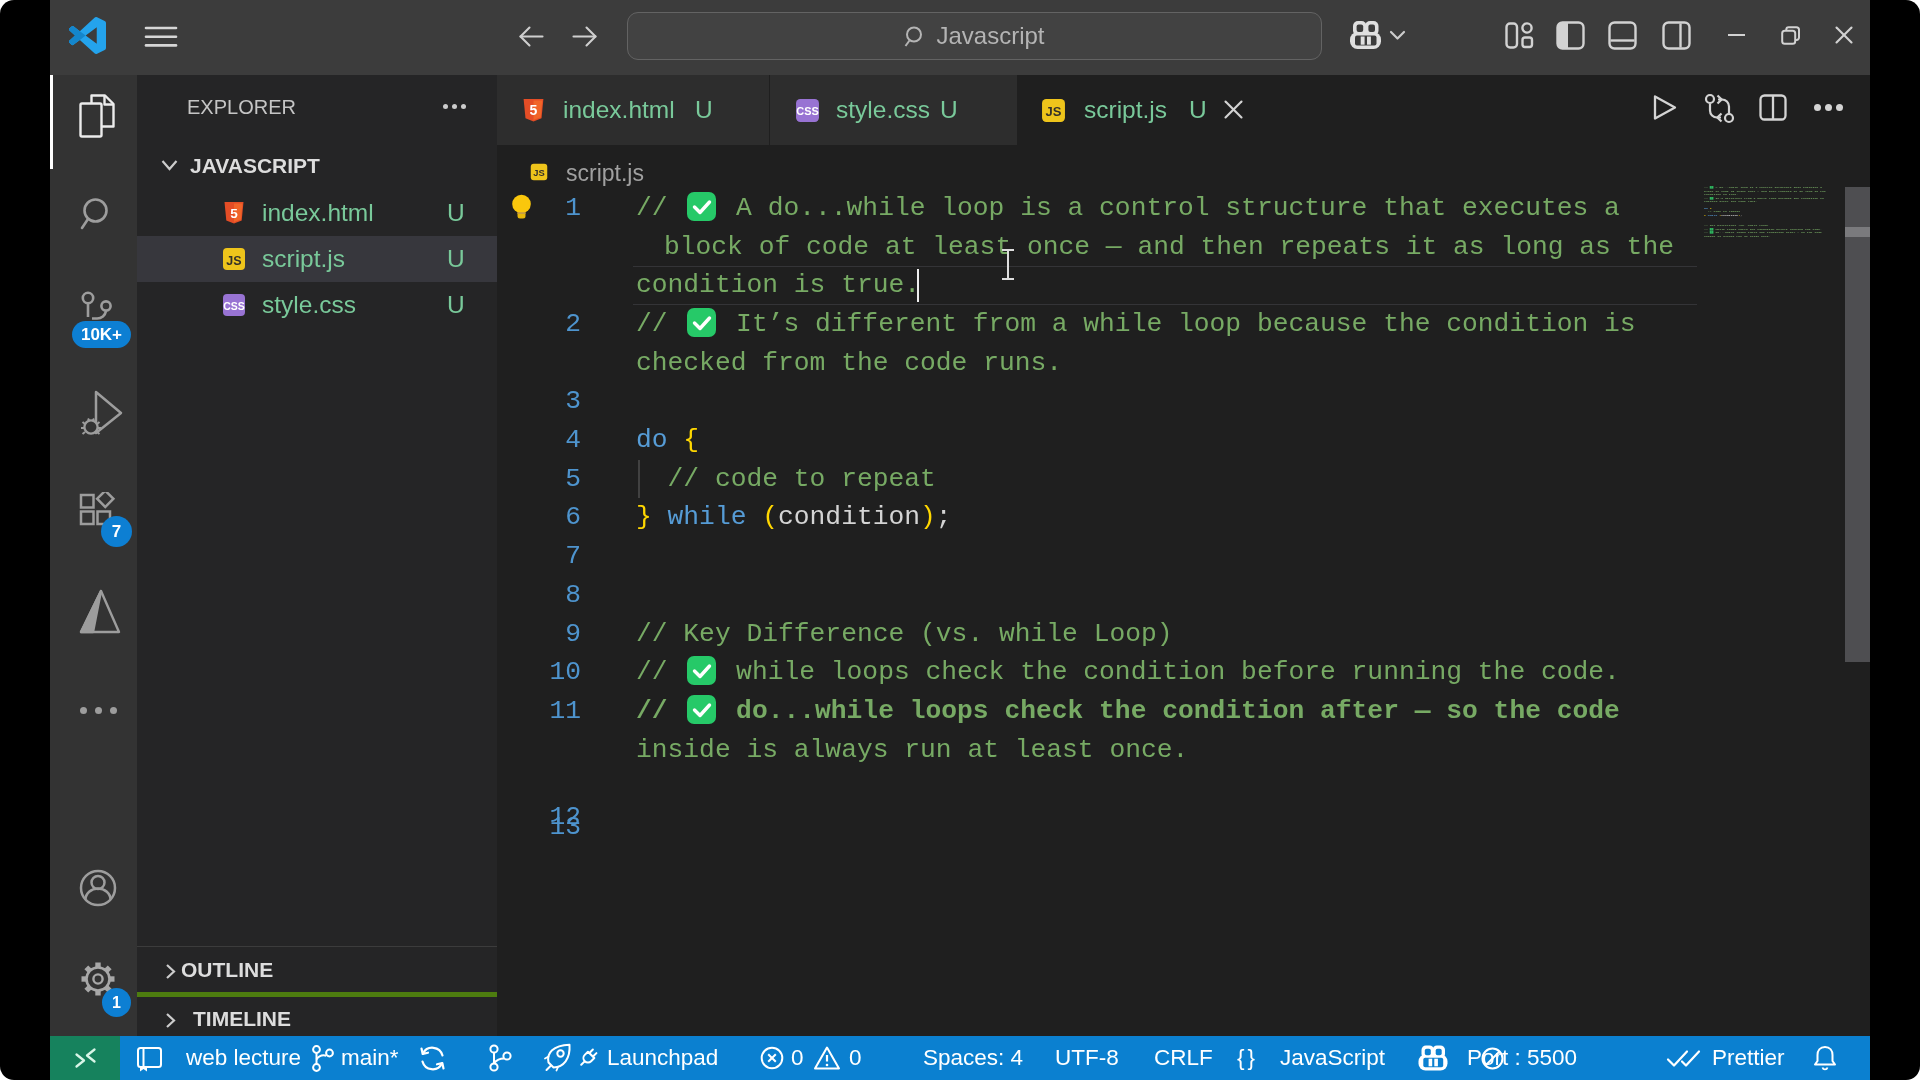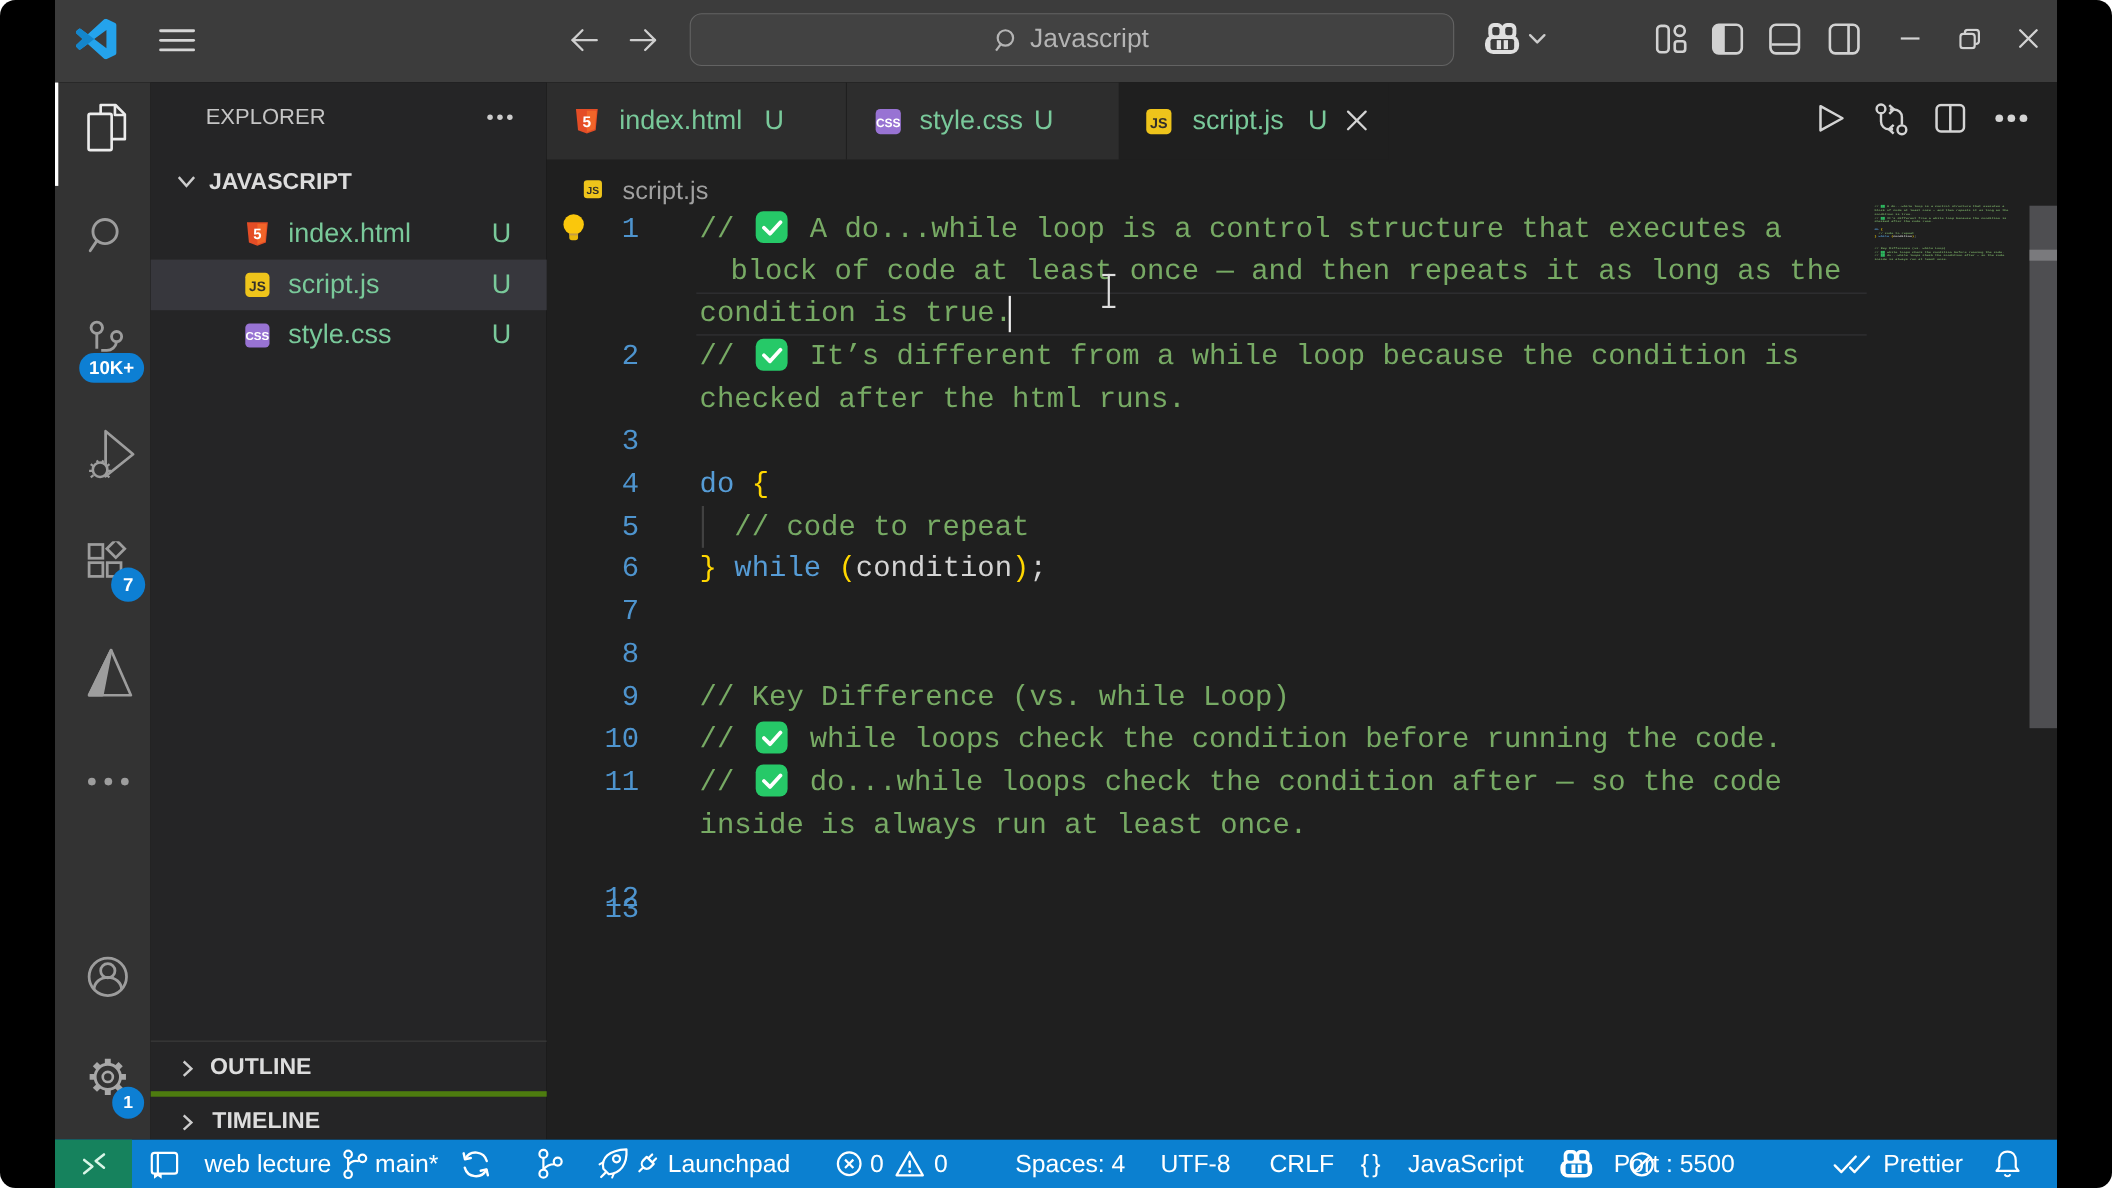--- a/index.html
+++ b/index.html
@@ -242,21 +242,21 @@
     <rect x="1" y="1" width="22" height="22" rx="4" fill="#9873d3"></rect>
     <text x="12" y="16.5" font-size="10.5" font-weight="bold" fill="#ffffff" text-anchor="middle" font-family="Liberation Sans">CSS</text>
   </svg>
   <div class="fname" style="top:9px;">style.css</div>
   <div class="ubadge" style="top:9px;">U</div>
 </div>
 <div class="abs" style="left:137px; top:946px; width:360px; height:46px; border-top:1px solid #3c3c3c;">
   <svg class="abs" style="left:28px; top:16px;" width="11" height="16" viewBox="0 0 11 16">
     <path d="M2 2 l7 6.5 -7 6.5" fill="none" stroke="#cccccc" stroke-width="2.2"></path>
   </svg>
-  <div class="abs sect" style="left:54px; top:11px;text-align:center;">OUTLINE</div>
+  <div class="abs sect" style="left:44px; top:11px;text-align:center;">OUTLINE</div>
 </div>
 <div class="abs" style="left:137px; top:992px; width:360px; height:60px; border-top:5px solid #4d7c0f;">
   <svg class="abs" style="left:28px; top:15px;" width="11" height="16" viewBox="0 0 11 16">
     <path d="M2 2 l7 6.5 -7 6.5" fill="none" stroke="#cccccc" stroke-width="2.2"></path>
   </svg>
   <div class="abs sect" style="left:56px; top:10px;">TIMELINE</div>
 </div>
 
 <div class="tab" style="left:497px; width:273px; border-right:1px solid #1f1f1f;">
   <svg class="abs" style="left:24px; top:23px;" width="25" height="25" viewBox="0 0 24 24">
@@ -337,29 +337,29 @@
 <div class="ln" style="top:769.3px;margin-top:29px;">12</div>
 <div class="ln" style="top:808px;">13</div>
 <div class="crow cmt" style="top:188.8px;">// <span class="chk"><i></i><svg width="29" height="29" viewBox="0 0 29 29">
         <path d="M7.5 15 l5.5 5.5 9.5-10.5" fill="none" stroke="#ffffff" stroke-width="3.4" stroke-linecap="round" stroke-linejoin="round"></path>
       </svg></span> A do...while loop is a control structure that executes a</div>
 <div class="crow cmt" style="top:227.5px;margin-left:28px;">block of code at least once — and then repeats it as long as the</div>
 <div class="crow cmt" style="top:266.2px;">condition is true.</div>
 <div class="crow cmt" style="top:304.9px;">// <span class="chk"><i></i><svg width="29" height="29" viewBox="0 0 29 29">
         <path d="M7.5 15 l5.5 5.5 9.5-10.5" fill="none" stroke="#ffffff" stroke-width="3.4" stroke-linecap="round" stroke-linejoin="round"></path>
       </svg></span> It’s different from a while loop because the condition is</div>
-<div class="crow cmt" style="top:343.6px;">checked after the html runs.</div>
+<div class="crow cmt" style="top:343.6px;">checked from the code runs.</div>
 <div class="crow" style="top:421px;"><span class="kw">do</span> <span class="brk">{</span></div>
 <div class="crow cmt" style="top:459.7px;">  // code to repeat</div>
 <div class="crow" style="top:498.4px;"><span class="brk">}</span> <span class="kw">while</span> <span class="brk">(</span>condition<span class="brk">)</span>;</div>
 <div class="crow cmt" style="top:614.5px;text-align:center;">// Key Difference (vs. while Loop)</div>
 <div class="crow cmt" style="top:653.2px;">// <span class="chk"><i></i><svg width="29" height="29" viewBox="0 0 29 29">
         <path d="M7.5 15 l5.5 5.5 9.5-10.5" fill="none" stroke="#ffffff" stroke-width="3.4" stroke-linecap="round" stroke-linejoin="round"></path>
       </svg></span> while loops check the condition before running the code.</div>
-<div class="crow cmt" style="top:691.9px;">// <span class="chk"><i></i><svg width="29" height="29" viewBox="0 0 29 29">
+<div class="crow cmt" style="top:691.9px;font-weight:bold;">// <span class="chk"><i></i><svg width="29" height="29" viewBox="0 0 29 29">
         <path d="M7.5 15 l5.5 5.5 9.5-10.5" fill="none" stroke="#ffffff" stroke-width="3.4" stroke-linecap="round" stroke-linejoin="round"></path>
       </svg></span> do...while loops check the condition after — so the code</div>
 <div class="crow cmt" style="top:730.6px;">inside is always run at least once.</div>
 <div class="abs" style="left:638px; top:460px; width:1.6px; height:38px; background:#414141;"></div>
 <div class="abs" style="left:916.5px; top:269px; width:2.6px; height:33px; background:#eeeeee;"></div>
 <div class="abs" style="left:1002px; top:249px; width:12px; height:2.4px; background:#dddddd;"></div>
 <div class="abs" style="left:1006.8px; top:249px; width:2.4px; height:31px; background:#dddddd;"></div>
 <div class="abs" style="left:1002px; top:277.6px; width:12px; height:2.4px; background:#dddddd;"></div>
 
 <div class="abs" style="left:1704px; top:186px; transform:scale(0.122,0.089); transform-origin:0 0;">

